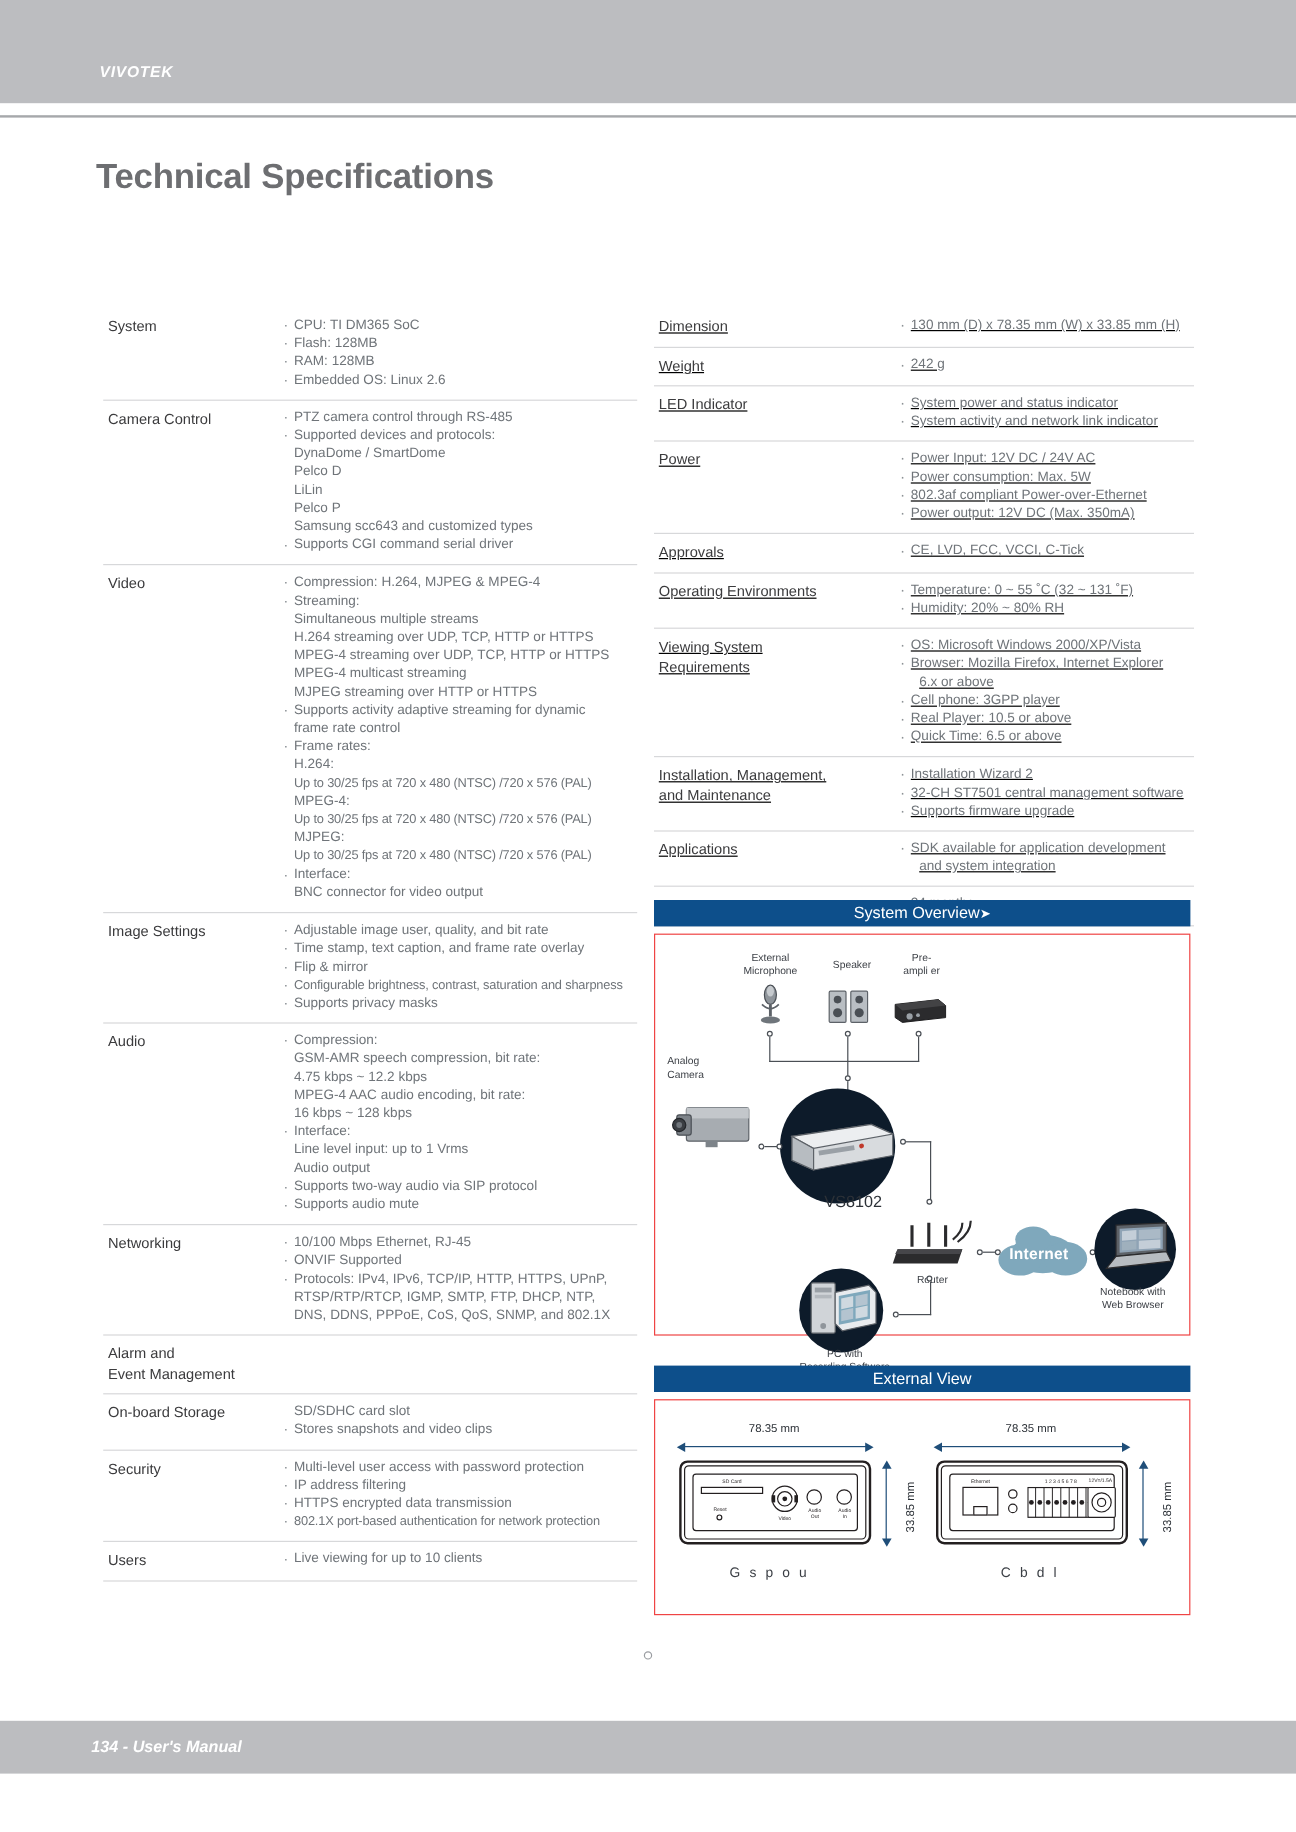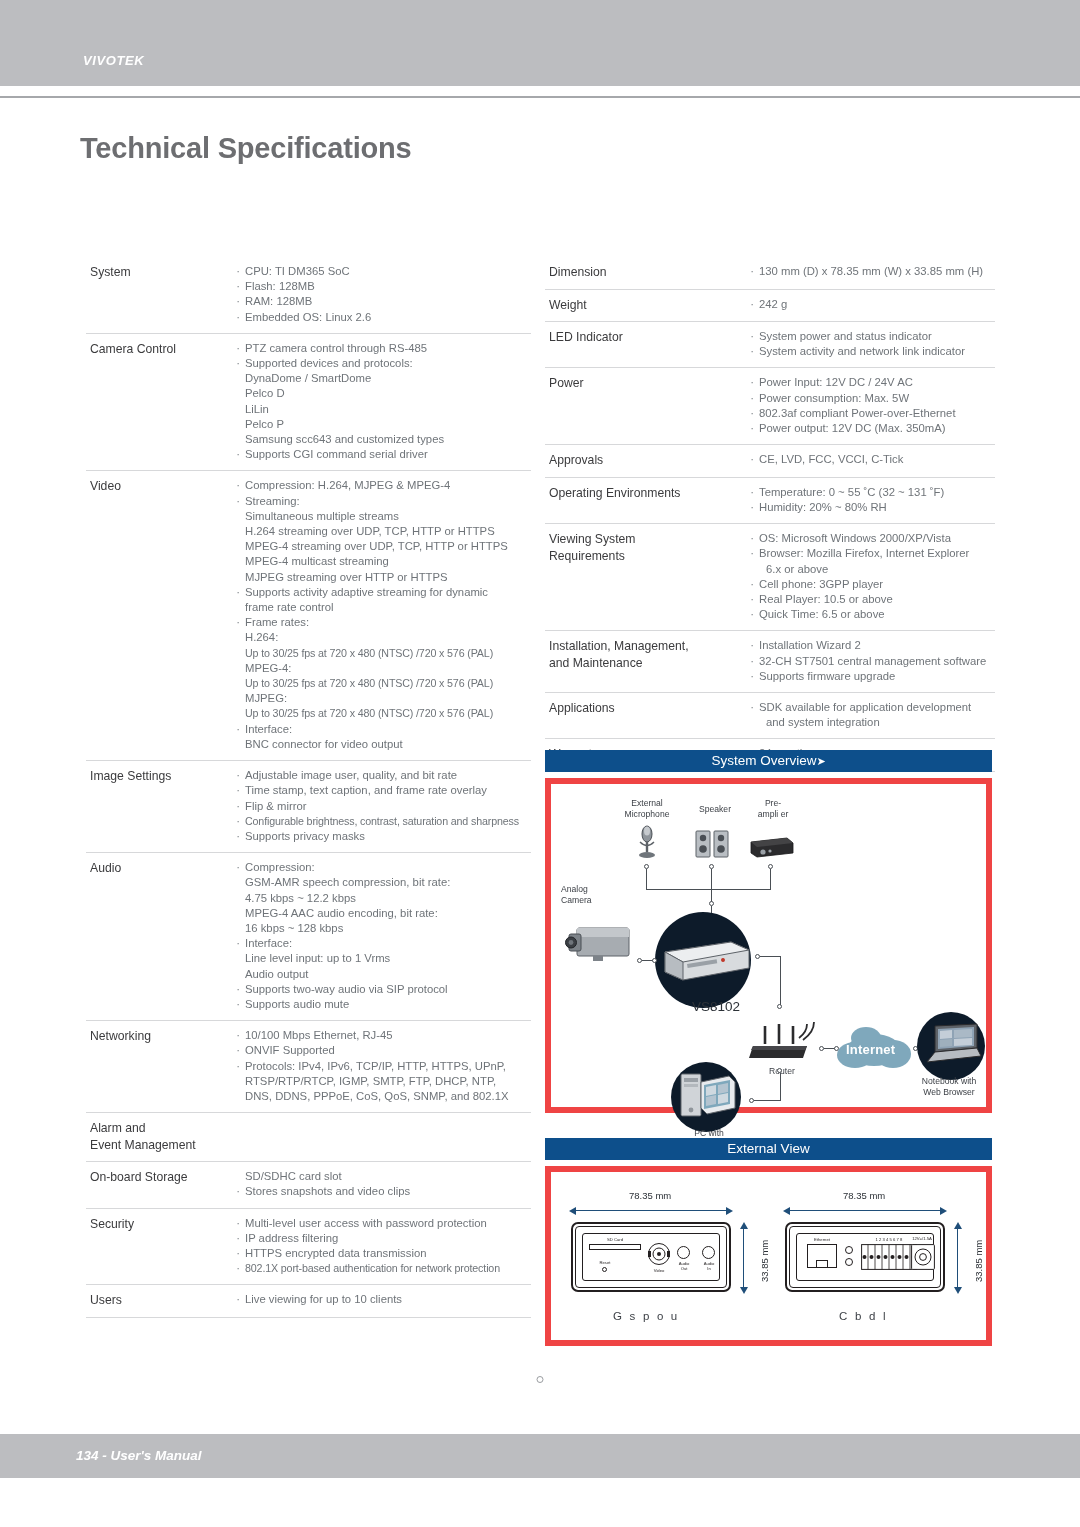--- a/index.html
+++ b/index.html
@@ -36,21 +36,21 @@
     letter-spacing: -0.2px;
   }
 
   
   .col {
     position: absolute; top: 233px;
     font-size: 11.3px;
     margin-top: 24px;
   }
   .col-left  { left: 86px;  width: 445px; }
-  .col-right { left: 545px; width: 450px; }
+  .col-right { left: 545px; width: 450px; text-decoration: underline; }
 
   .spec-row {
     display: flex;
     border-bottom: 1px solid #d7d8da;
     padding: 7px 0 8px 0;
   }
   .spec-label {
     color: #3b3b3d;
     font-size: 12.2px;
     line-height: 16.5px;
@@ -85,21 +85,21 @@
     font-size: 13.5px;
     text-align: center;
     line-height: 22px;
     height: 22px;
   }
   .sec-header .arrow { font-size: 11px; }
 
   
   .panel {
     position: absolute;
-    border: 6px solid #ef4444;
+    border: 1px solid #ef4444;
     background: #ffffff;
   }
 
   
   #overview-panel { left: 545px; top: 778px; width: 447px; height: 335px; }
   .dlabel {
     position: absolute;
     font-size: 8.6px;
     color: #3b3f45;
     text-align: center;

